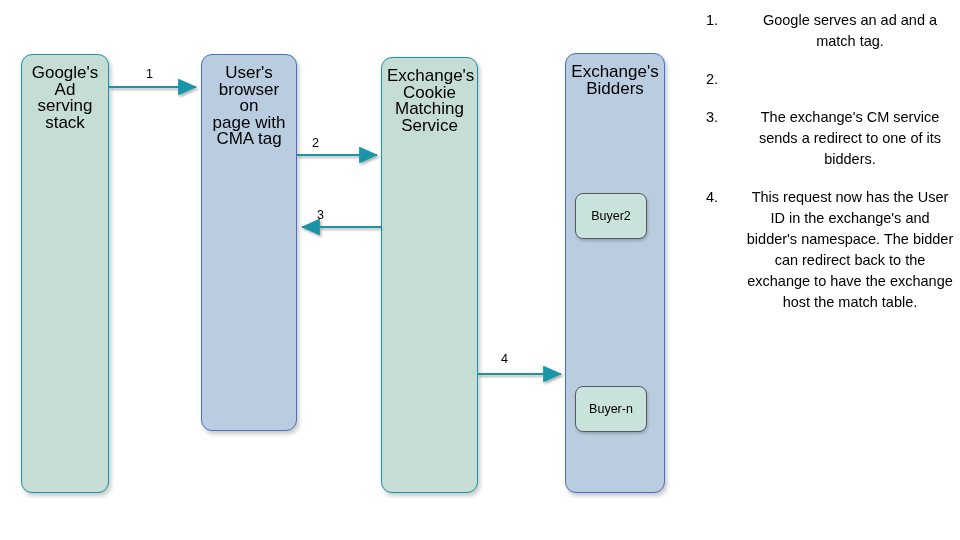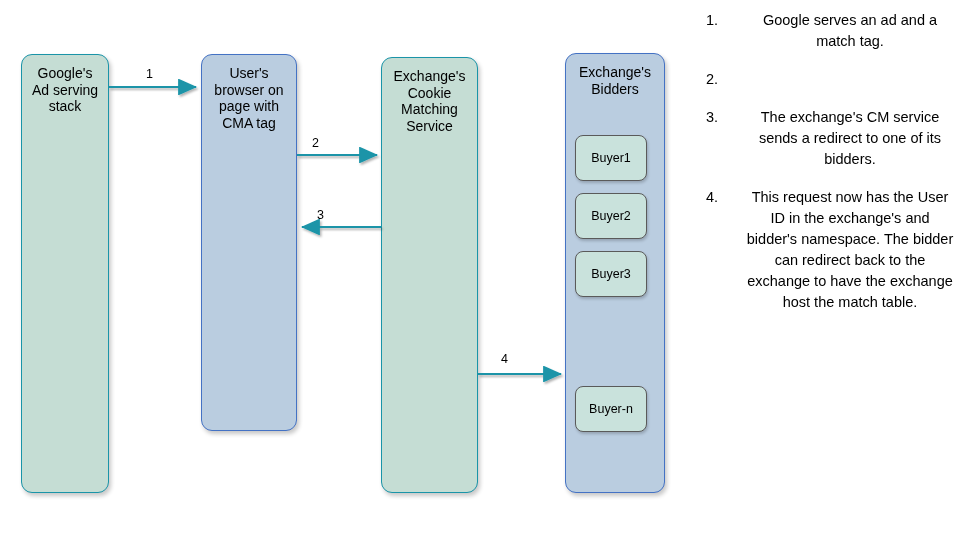--- a/index.html
+++ b/index.html
@@ -23,21 +23,21 @@
     width: 700px;
     height: 540px;
   }
 
   .node {
     position: absolute;
     box-sizing: border-box;
     border-radius: 11px;
     box-shadow: 2px 3px 4px rgba(0,0,0,0.22);
     text-align: center;
-    font-size: 14px;
+    font-size: 17px;
     line-height: 16.5px;
     padding-top: 10px;
   }
   .node.green {
     background: #c5ddd4;
     border: 1.3px solid #1a94a8;
   }
   .node.blue {
     background: #bacde0;
     border: 1.3px solid #4472c4;
@@ -126,28 +126,22 @@
 Cookie
 Matching
 Service</span>
   </div>
 
   <div class="node blue" style="left:565px; top:53px; width:100px; height:440px;">
     <span class="node-label">Exchange's
 Bidders</span>
   </div>
 
-  <div class="buyer-box" style="left:575px; top:135px; width:72px; height:46px;">
-    <span>Buyer1</span>
-  </div>
   <div class="buyer-box" style="left:575px; top:193px; width:72px; height:46px;">
     <span>Buyer2</span>
-  </div>
-  <div class="buyer-box" style="left:575px; top:251px; width:72px; height:46px;">
-    <span>Buyer3</span>
   </div>
   <div class="buyer-box" style="left:575px; top:386px; width:72px; height:46px;">
     <span>Buyer-n</span>
   </div>
 
   <svg class="arrow-svg" viewBox="0 0 700 540">
     <defs>
       <marker id="ah-right" markerWidth="9" markerHeight="8" refX="8.5" refY="4" orient="auto">
         <path d="M0,0 L9,4 L0,8 z" fill="#1a94a8"></path>
       </marker>

